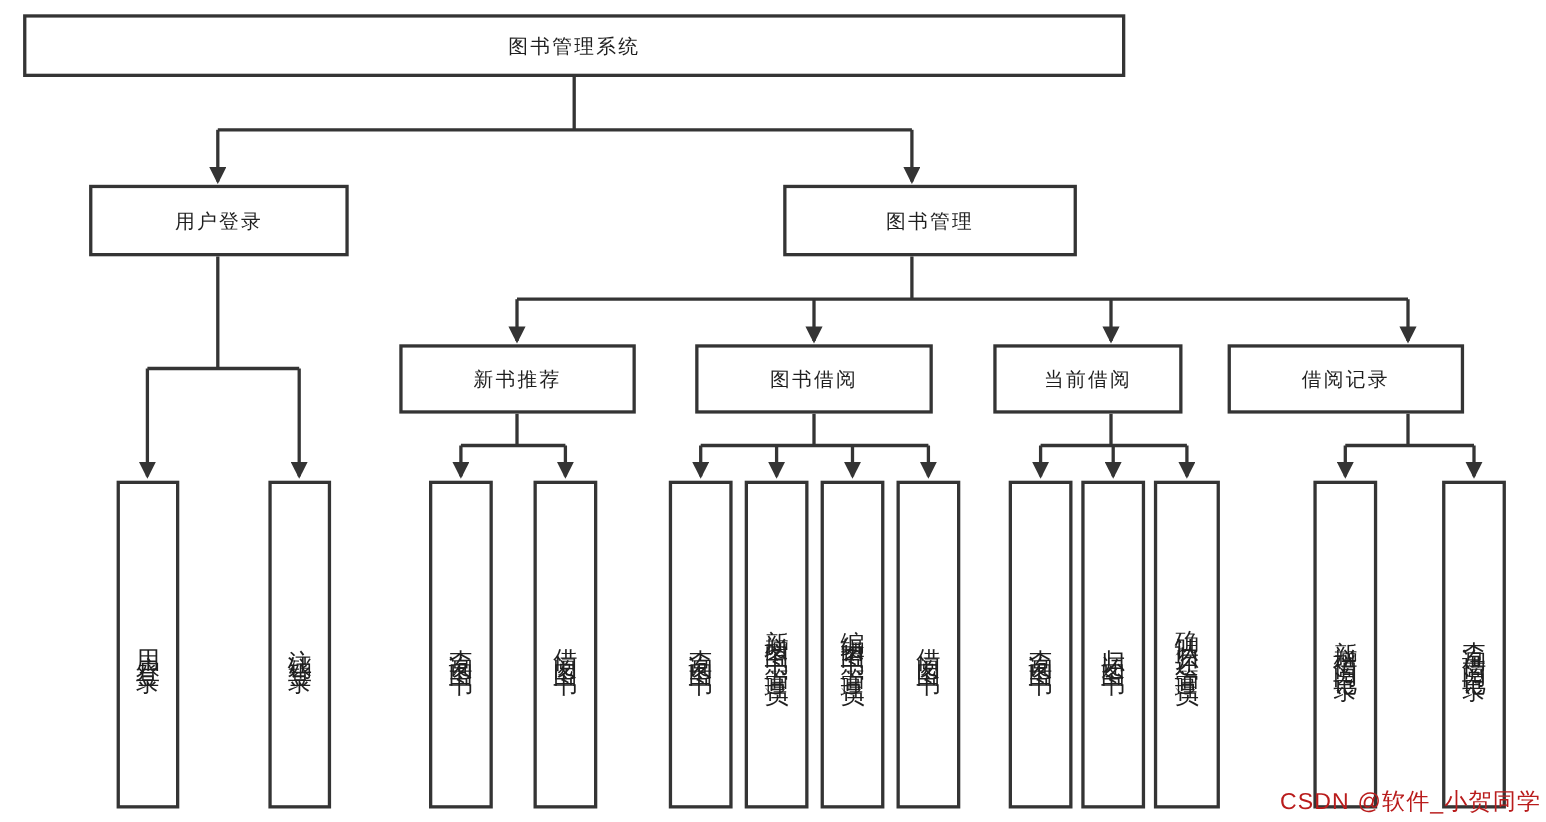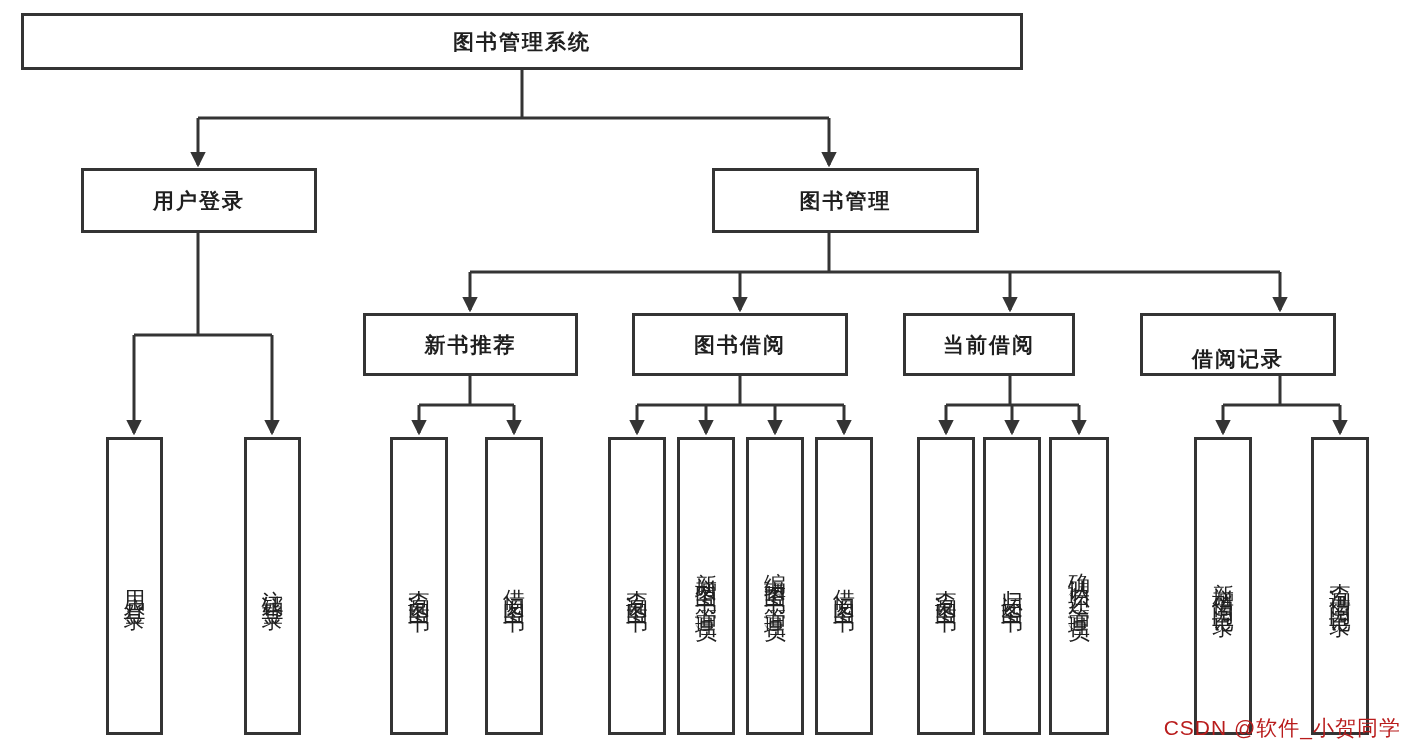--- a/index.html
+++ b/index.html
@@ -29,40 +29,40 @@
   .node {
     position: absolute;
     box-sizing: border-box;
     background: #ffffff;
     border: 3px solid #343434;
     display: flex;
     align-items: center;
     justify-content: center;
     color: #1f1f1f;
   }
-  .node.h { font-size: 21px; letter-spacing: 2px; font-weight: bold; }
+  .node.h { font-size: 18px; letter-spacing: 2px; }
   .node.v { font-size: 22px; }
   .node.v .vtext {
     writing-mode: vertical-rl;
     text-orientation: mixed;
     letter-spacing: 7px;
     line-height: 1;
     white-space: nowrap;
   }
   
   .n-root   { left: 21px;  top: 13px;  width: 1002px; height: 57px; }
   
   .n-user   { left: 81px;  top: 168px; width: 236px; height: 65px; }
   .n-mgmt   { left: 712px; top: 168px; width: 267px; height: 65px; }
   
   .lvl3     { top: 313px; height: 63px; }
   .n-rec    { left: 363px;  width: 215px; }
   .n-borrow { left: 632px;  width: 216px; }
   .n-cur    { left: 903px;  width: 172px; }
-  .n-log    { left: 1140px; width: 196px; align-items: flex-end; }
+  .n-log    { left: 1116px; width: 215px; }
   
   .leaf     { top: 437px; height: 298px; }
   .l-u1 { left: 106px;  width: 57px; }
   .l-u2 { left: 244px;  width: 57px; }
   .l-r1 { left: 390px;  width: 58px; }
   .l-r2 { left: 485px;  width: 58px; }
   .l-b1 { left: 608px;  width: 58px; }
   .l-b2 { left: 677px;  width: 58px; }
   .l-b3 { left: 746px;  width: 58px; }
   .l-b4 { left: 815px;  width: 58px; }

